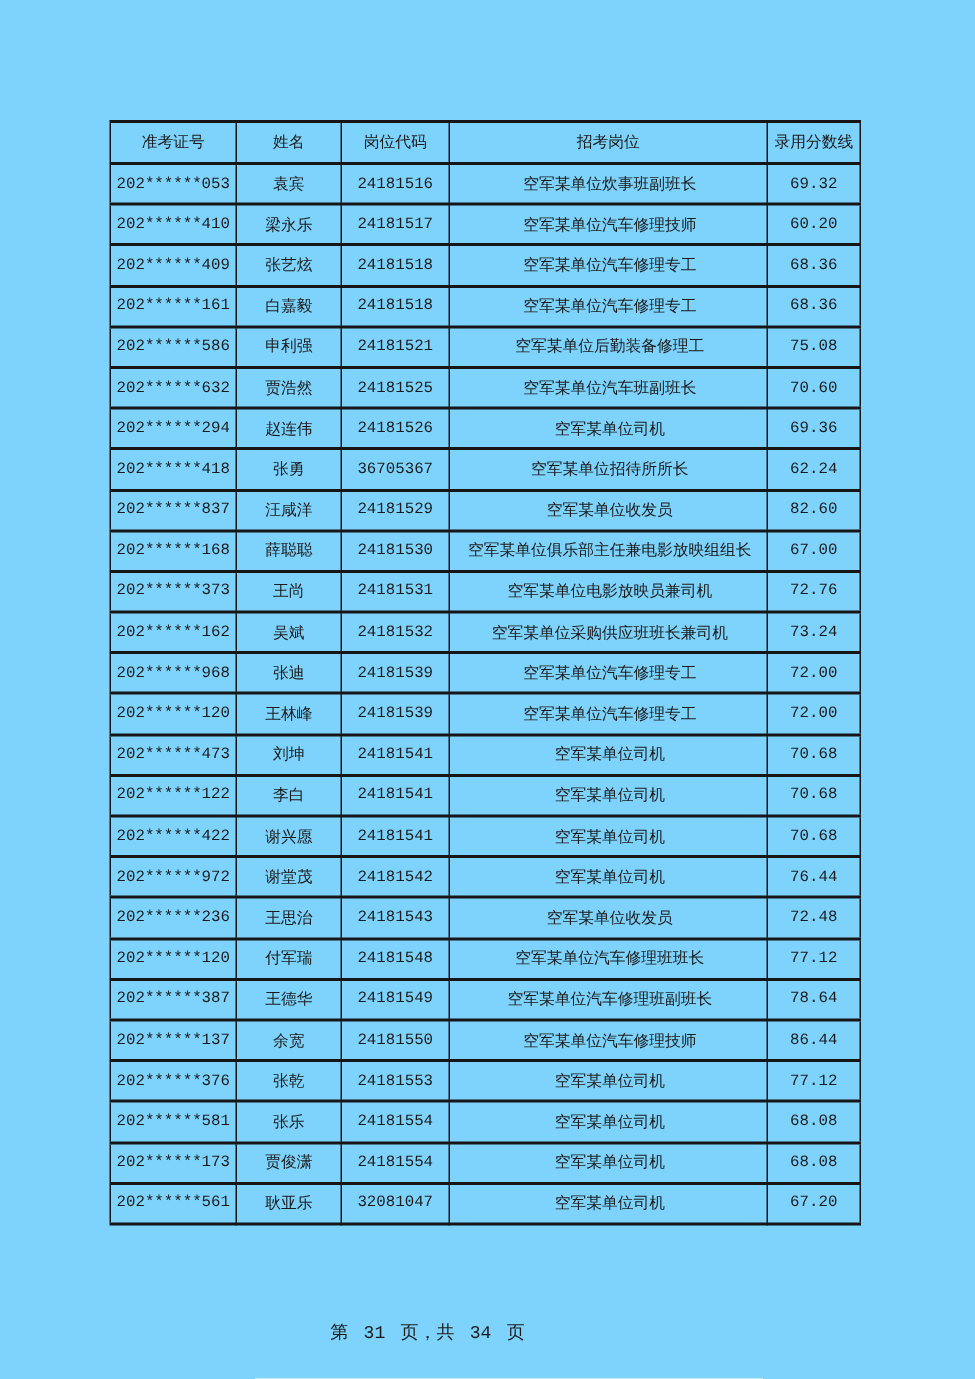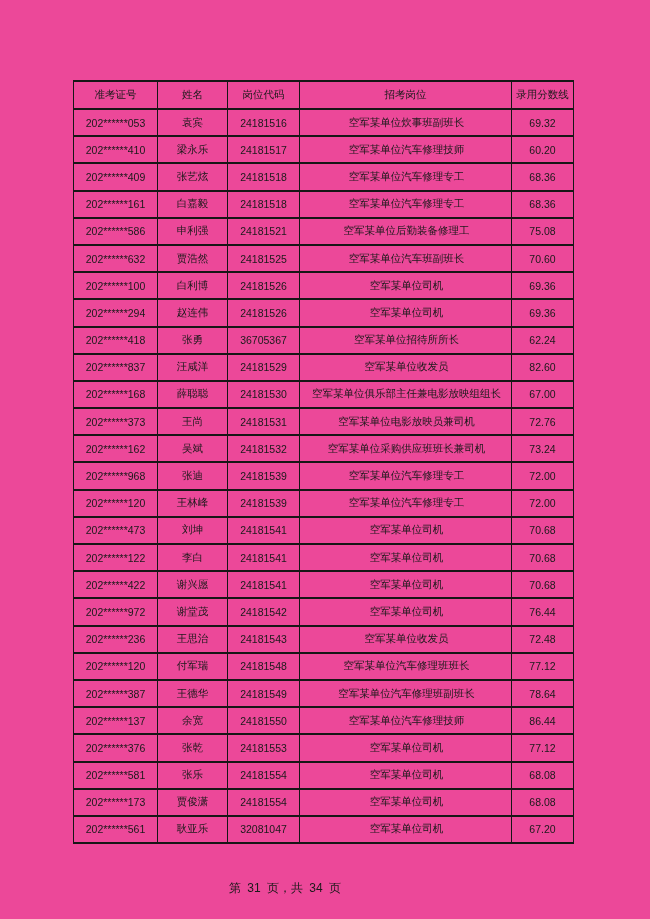--- a/index.html
+++ b/index.html
@@ -4,22 +4,22 @@
 <style>
   html, body {
     margin: 0;
     padding: 0;
     background: #ffffff;
   }
   .page {
     position: relative;
     width: 650px;
     height: 919px;
-    background: #ec4899;
-    font-family: Liberation Sans, sans-serif;
+    background: #7dd3fc;
+    font-family: Liberation Mono, monospace;
     color: #1a1a1a;
     overflow: hidden;
   }
   table.score-table {
     position: absolute;
     left: 73px;
     top: 80px;
     width: 500px;
     border-collapse: collapse;
     table-layout: fixed;
@@ -117,27 +117,20 @@
           <td class="c4">75.08</td>
         </tr>
         <tr>
           <td class="c0">202******632</td>
           <td class="c1">贾浩然</td>
           <td class="c2">24181525</td>
           <td class="c3">空军某单位汽车班副班长</td>
           <td class="c4">70.60</td>
         </tr>
         <tr>
-          <td class="c0">202******100</td>
-          <td class="c1">白利博</td>
-          <td class="c2">24181526</td>
-          <td class="c3">空军某单位司机</td>
-          <td class="c4">69.36</td>
-        </tr>
-        <tr>
           <td class="c0">202******294</td>
           <td class="c1">赵连伟</td>
           <td class="c2">24181526</td>
           <td class="c3">空军某单位司机</td>
           <td class="c4">69.36</td>
         </tr>
         <tr>
           <td class="c0">202******418</td>
           <td class="c1">张勇</td>
           <td class="c2">36705367</td>

